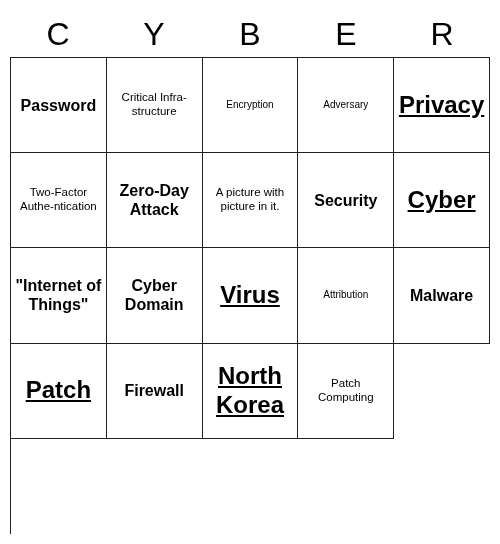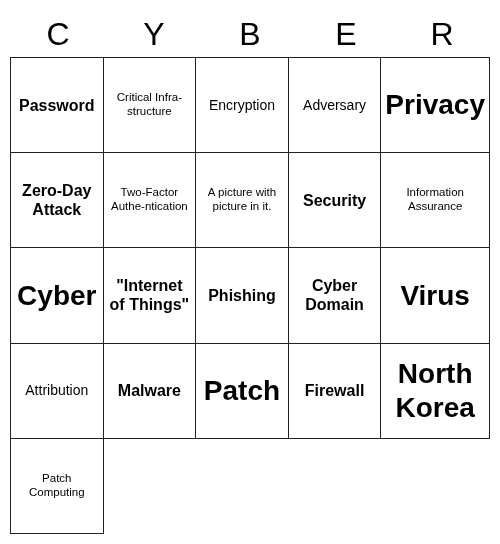--- a/index.html
+++ b/index.html
@@ -39,26 +39,27 @@
       border-right: 1.5px solid #222;
       border-bottom: 1.5px solid #222;
       display: flex;
       align-items: center;
       justify-content: center;
       text-align: center;
       padding: 3px 4px;
       min-height: 82px;
     }
     .cell-text {
-      font-size: 14px;
+      font-size: 10px;
       line-height: 1.2;
     }
     .cell-text.large {
-      font-size: 28px;
+      font-size: 24px;
       font-weight: bold;
+      text-decoration: underline;
     }
     .cell-text.medium {
       font-size: 16px;
       font-weight: bold;
     }
     .cell-text.small {
       font-size: 11.5px;
     }
   </style>
 </head>
@@ -82,42 +83,36 @@
     <div class="cell">
       <span class="cell-text">Encryption</span>
     </div>
     <div class="cell">
       <span class="cell-text">Adversary</span>
     </div>
     <div class="cell">
       <span class="cell-text large">Privacy</span>
     </div>
     <div class="cell">
-      <span class="cell-text medium">Zero-Day Attack</span>
+      <span class="cell-text small">Two-Factor Authe-ntication</span>
     </div>
     <div class="cell">
-      <span class="cell-text small">Two-Factor Authe-ntication</span>
+      <span class="cell-text medium">Zero-Day Attack</span>
     </div>
     <div class="cell">
       <span class="cell-text small">A picture with picture in it.</span>
     </div>
     <div class="cell">
       <span class="cell-text medium">Security</span>
     </div>
     <div class="cell">
-      <span class="cell-text small">Information Assurance</span>
-    </div>
-    <div class="cell">
       <span class="cell-text large">Cyber</span>
     </div>
     <div class="cell">
       <span class="cell-text medium">"Internet of Things"</span>
-    </div>
-    <div class="cell">
-      <span class="cell-text medium">Phishing</span>
     </div>
     <div class="cell">
       <span class="cell-text medium">Cyber Domain</span>
     </div>
     <div class="cell">
       <span class="cell-text large">Virus</span>
     </div>
     <div class="cell">
       <span class="cell-text">Attribution</span>
     </div>

